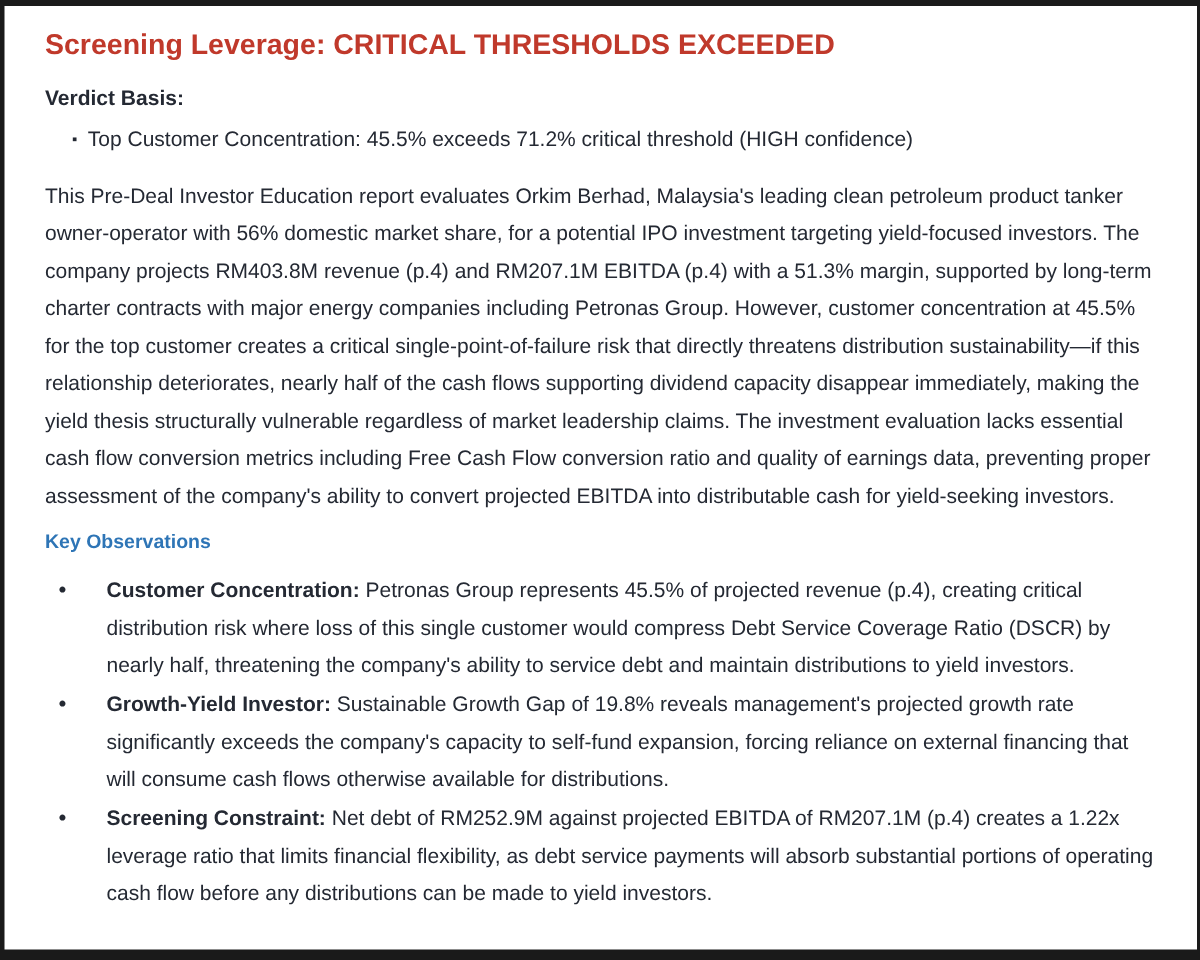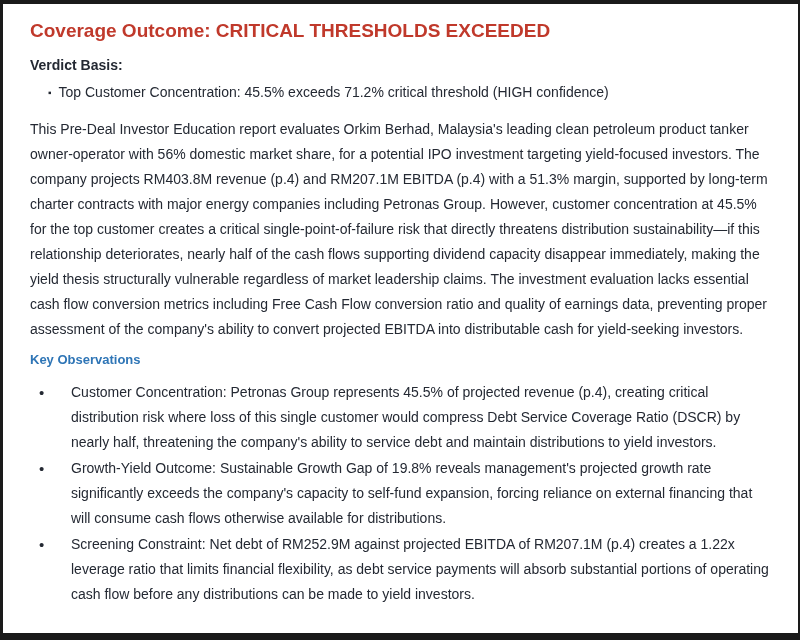--- a/index.html
+++ b/index.html
@@ -63,36 +63,36 @@
     position: relative;
     padding-left: 41px;
     margin: 0 0 1px 0;
   }
   ul.obs-list li .dot {
     position: absolute;
     left: 9px;
     top: 0;
     font-size: 15px;
   }
-  .obs-label { font-weight: normal; }
+  .obs-label { font-weight: bold; }
 </style>
 </head>
 <body>
 
 <div class="page">
 
-  <h1 class="doc-title">Coverage Outcome: CRITICAL THRESHOLDS EXCEEDED</h1>
+  <h1 class="doc-title">Screening Leverage: CRITICAL THRESHOLDS EXCEEDED</h1>
 
   <div class="verdict-heading">Verdict Basis:</div>
 
   <div class="verdict-bullet"><span class="sq">▪</span><span>Top Customer Concentration: 45.5% exceeds 71.2% critical threshold (HIGH confidence)</span></div>
 
   <p class="summary">This Pre-Deal Investor Education report evaluates Orkim Berhad, Malaysia's leading clean petroleum product tanker owner-operator with 56% domestic market share, for a potential IPO investment targeting yield-focused investors. The company projects RM403.8M revenue (p.4) and RM207.1M EBITDA (p.4) with a 51.3% margin, supported by long-term charter contracts with major energy companies including Petronas Group. However, customer concentration at 45.5% for the top customer creates a critical single-point-of-failure risk that directly threatens distribution sustainability—if this relationship deteriorates, nearly half of the cash flows supporting dividend capacity disappear immediately, making the yield thesis structurally vulnerable regardless of market leadership claims. The investment evaluation lacks essential cash flow conversion metrics including Free Cash Flow conversion ratio and quality of earnings data, preventing proper assessment of the company's ability to convert projected EBITDA into distributable cash for yield-seeking investors.</p>
 
   <h2 class="obs-heading">Key Observations</h2>
 
   <ul class="obs-list">
     <li><span class="dot">•</span><span class="obs-label">Customer Concentration:</span> <span>Petronas Group represents 45.5% of projected revenue (p.4), creating critical distribution risk where loss of this single customer would compress Debt Service Coverage Ratio (DSCR) by nearly half, threatening the company's ability to service debt and maintain distributions to yield investors.</span></li>
-    <li><span class="dot">•</span><span class="obs-label">Growth-Yield Outcome:</span> <span>Sustainable Growth Gap of 19.8% reveals management's projected growth rate significantly exceeds the company's capacity to self-fund expansion, forcing reliance on external financing that will consume cash flows otherwise available for distributions.</span></li>
+    <li><span class="dot">•</span><span class="obs-label">Growth-Yield Investor:</span> <span>Sustainable Growth Gap of 19.8% reveals management's projected growth rate significantly exceeds the company's capacity to self-fund expansion, forcing reliance on external financing that will consume cash flows otherwise available for distributions.</span></li>
     <li><span class="dot">•</span><span class="obs-label">Screening Constraint:</span> <span>Net debt of RM252.9M against projected EBITDA of RM207.1M (p.4) creates a 1.22x leverage ratio that limits financial flexibility, as debt service payments will absorb substantial portions of operating cash flow before any distributions can be made to yield investors.</span></li>
   </ul>
 
 </div>
 
 </body></html>

